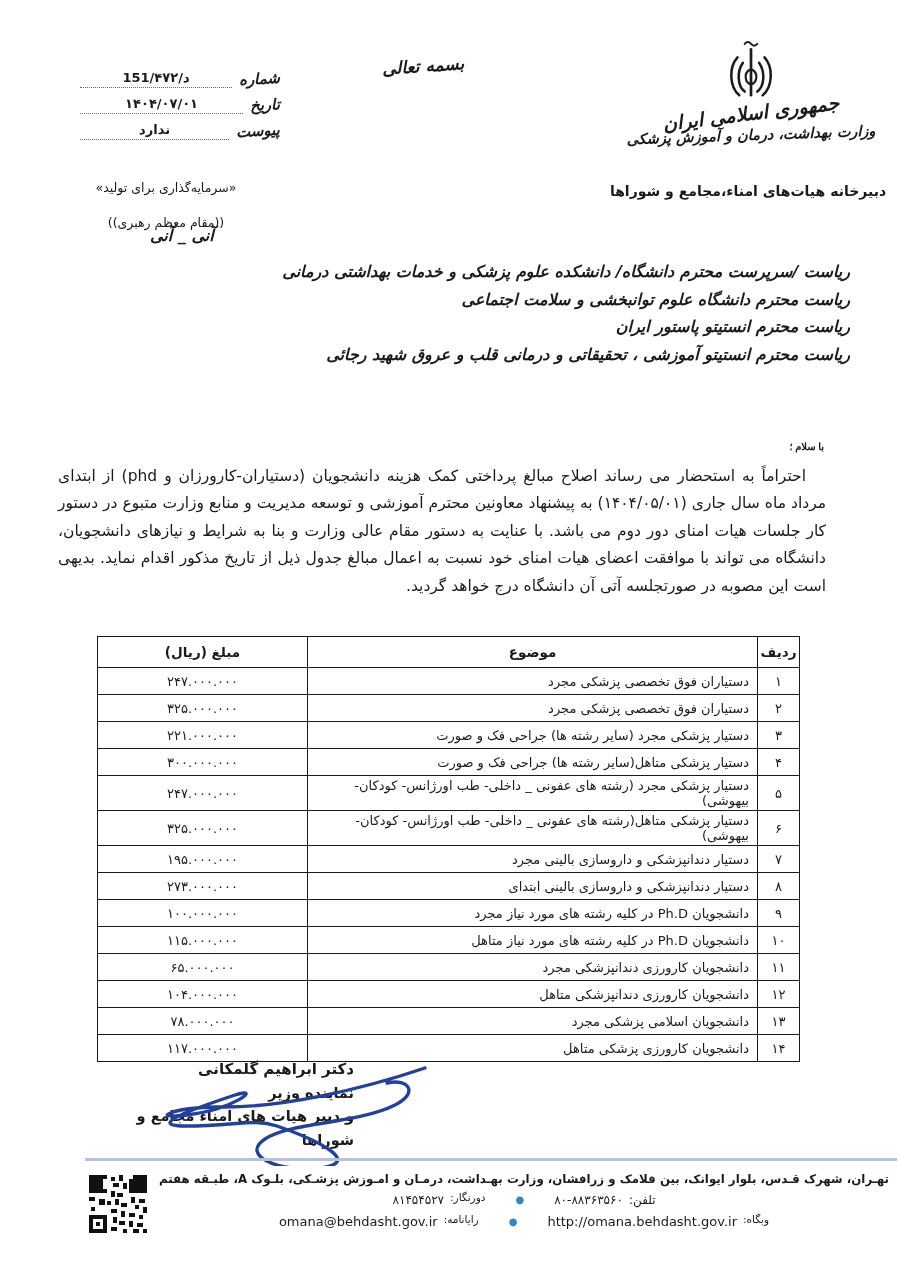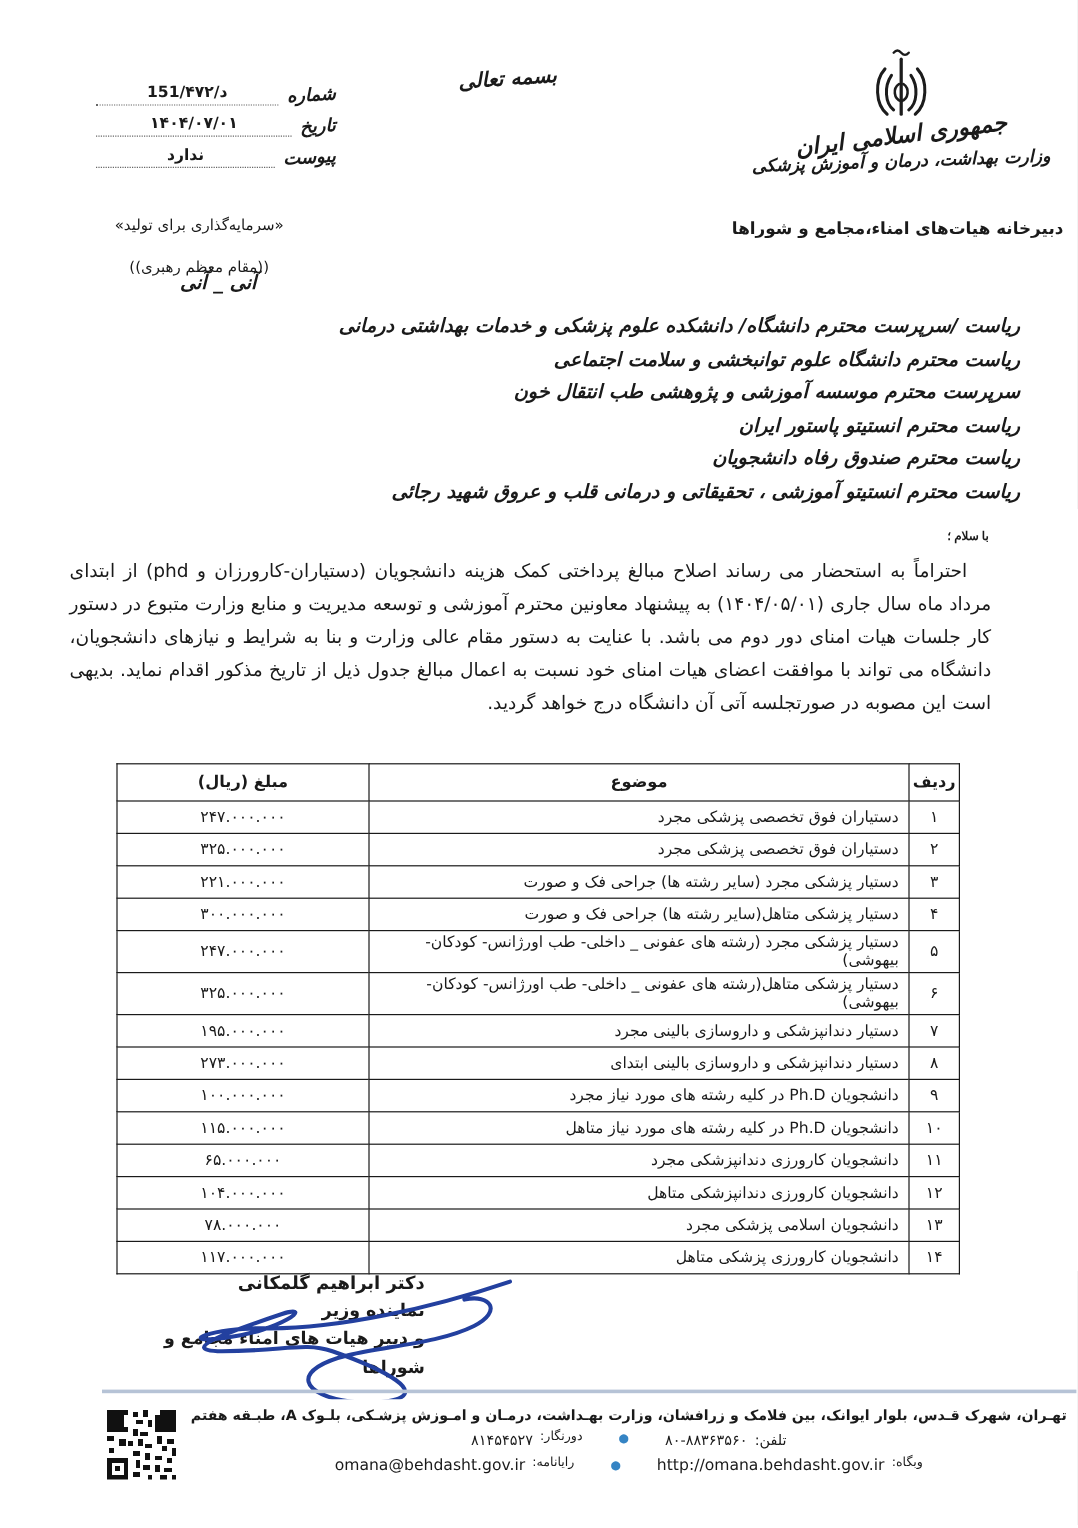--- a/index.html
+++ b/index.html
@@ -140,25 +140,23 @@
   </div>
 
   <div class="urgency">آنی _ آنی</div>
 
   <div class="recipients">
 
       <div class="recipient-line">ریاست /سرپرست محترم دانشگاه/ دانشکده علوم پزشکی و خدمات بهداشتی درمانی</div>
 
       <div class="recipient-line">ریاست محترم دانشگاه علوم توانبخشی و سلامت اجتماعی</div>
 
-      <div class="recipient-line">سرپرست محترم موسسه آموزشی و پژوهشی طب انتقال خون</div>
 
       <div class="recipient-line">ریاست محترم انستیتو پاستور ایران</div>
 
-      <div class="recipient-line">ریاست محترم صندوق رفاه دانشجویان</div>
 
       <div class="recipient-line">ریاست محترم انستیتو آموزشی ، تحقیقاتی و درمانی قلب و عروق شهید رجائی</div>
     </div>
 
   <div class="salutation">با سلام ؛</div>
   <div class="body-text">احتراماً به استحضار می رساند اصلاح مبالغ پرداختی کمک هزینه دانشجویان (دستیاران-کارورزان و phd) از ابتدای مرداد ماه سال جاری (۱۴۰۴/۰۵/۰۱) به پیشنهاد معاونین محترم آموزشی و توسعه مدیریت و منابع وزارت متبوع در دستور کار جلسات هیات امنای دور دوم می باشد. با عنایت به دستور مقام عالی وزارت و بنا به شرایط و نیازهای دانشجویان، دانشگاه می تواند با موافقت اعضای هیات امنای خود نسبت به اعمال مبالغ جدول ذیل از تاریخ مذکور اقدام نماید. بدیهی است این مصوبه در صورتجلسه آتی آن دانشگاه درج خواهد گردید.</div>
 
   <table class="fee-table">
     <colgroup>
         <col class="col-row">

